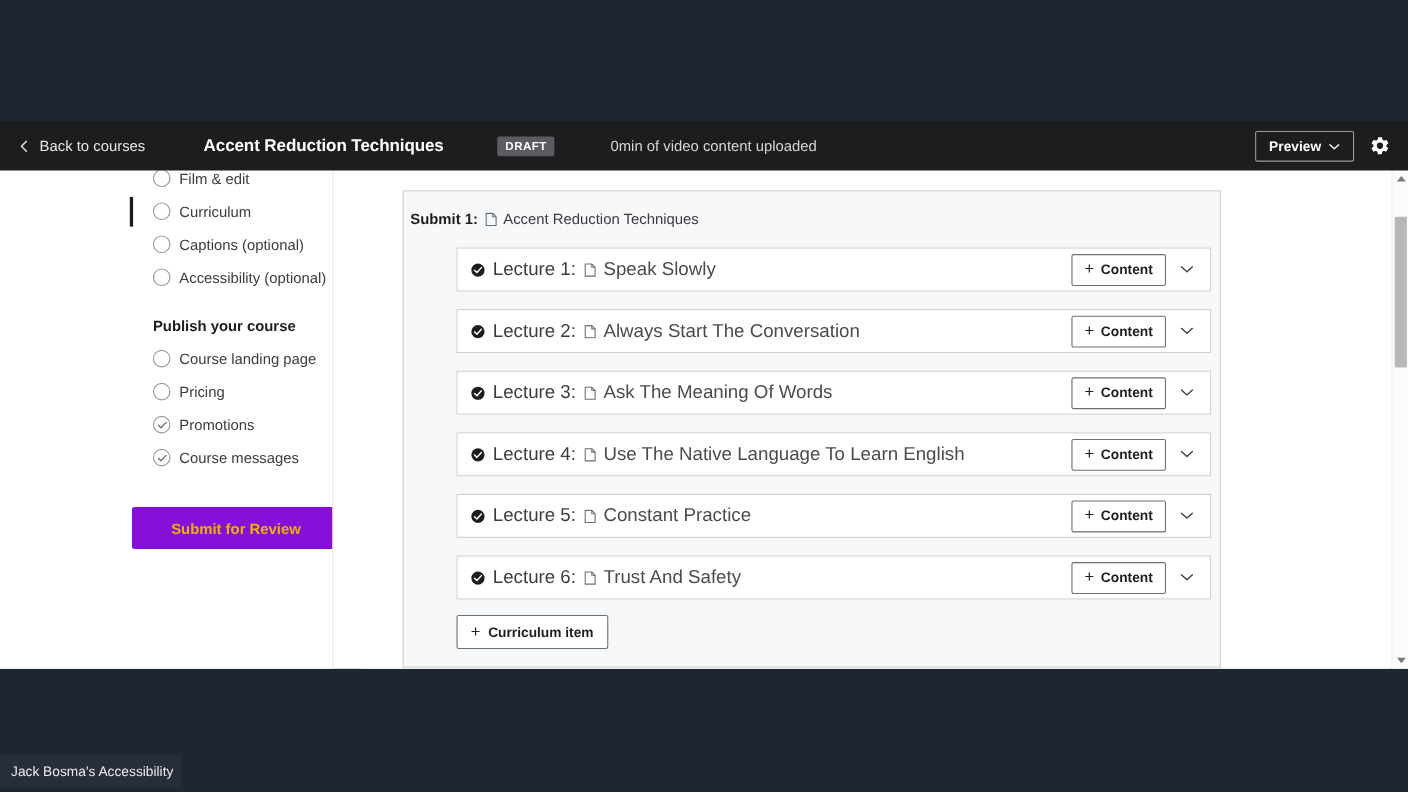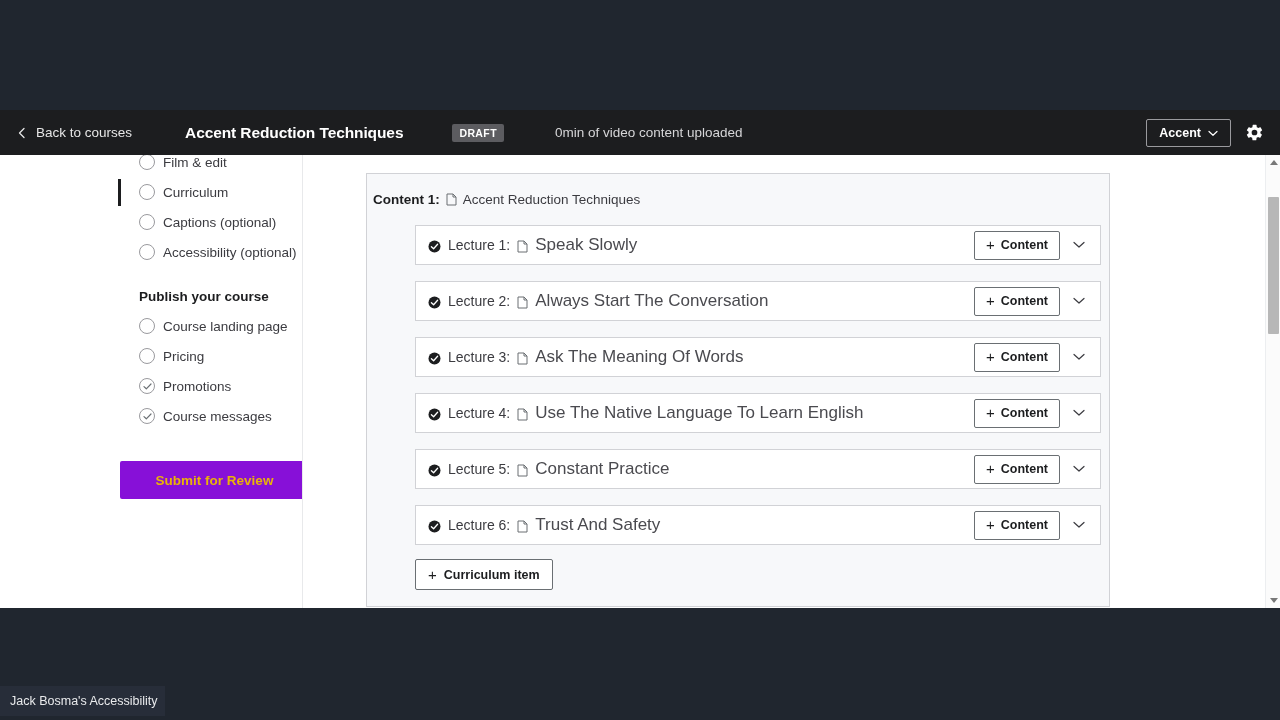--- a/index.html
+++ b/index.html
@@ -94,21 +94,21 @@
     padding: 4px 0 18px 6px; font-size: 13.5px; color: #3b3b40;
   }
   .section-head .strong { font-weight: bold; color: #1c1d1f; }
   .lecture-row {
     display: flex; align-items: center; height: 40px;
     margin: 0 8px 16px 48px; background: #ffffff;
     border: 1px solid #d1d2d6; padding: 0 8px 0 12px;
   }
   .lecture-row:last-of-type { margin-bottom: 14px; }
   .lec-left { display: flex; align-items: center; gap: 7px; }
-  .lec-num { font-size: 14px; color: #3b3b40; }
+  .lec-num { font-size: 17px; color: #3b3b40; }
   .lec-title { font-size: 17px; color: #4a4a4f; }
   .doc-icon { width: 11px; height: 13px; display: block; }
   .check-icon { width: 13px; height: 13px; display: block; }
   .lec-right { margin-left: auto; display: flex; align-items: center; gap: 6px; }
   .content-btn {
     display: flex; align-items: center; gap: 6px;
     border: 1px solid #6a6f73; background: #ffffff; color: #1c1d1f;
     font-size: 12.5px; font-weight: bold; font-family: "Liberation Sans", sans-serif;
     padding: 6px 11px; border-radius: 2px; cursor: pointer;
   }
@@ -166,21 +166,21 @@
       </div>
 
       <div class="course-title">Accent Reduction Techniques</div>
 
       <div class="draft-badge">DRAFT</div>
 
       <div class="upload-status">0min of video content uploaded</div>
 
       <div class="appbar-right">
         <button class="preview-btn">
-          <span>Accent</span>
+          <span>Preview</span>
           <span>
             <svg width="10" height="7" viewBox="0 0 10 7">
                 <path d="M1 1.5 L5 5.3 L9 1.5" fill="none" stroke="#ffffff" stroke-width="1.2" stroke-linecap="round" stroke-linejoin="round"></path>
               </svg>
           </span>
         </button>
         <span class="gear-icon">
           <svg width="19" height="19" viewBox="0 0 24 24" fill="#ffffff">
             <path d="M19.4 13a7.6 7.6 0 0 0 .06-1 7.6 7.6 0 0 0-.06-1l2.03-1.58a.5.5 0 0 0 .12-.62l-1.92-3.32a.5.5 0 0 0-.6-.22l-2.39.96a7.1 7.1 0 0 0-1.73-1l-.36-2.54a.5.5 0 0 0-.5-.42h-3.84a.5.5 0 0 0-.49.42l-.36 2.54a7.3 7.3 0 0 0-1.73 1l-2.39-.96a.5.5 0 0 0-.6.22L2.42 8.8a.5.5 0 0 0 .12.62L4.57 11a7.6 7.6 0 0 0 0 2l-2.03 1.58a.5.5 0 0 0-.12.62l1.92 3.32a.5.5 0 0 0 .6.22l2.39-.96c.5.39 1.1.72 1.73 1l.36 2.54a.5.5 0 0 0 .5.42h3.84a.5.5 0 0 0 .5-.42l.36-2.54a7.1 7.1 0 0 0 1.73-1l2.39.96a.5.5 0 0 0 .6-.22l1.92-3.32a.5.5 0 0 0-.12-.62L19.4 13zM12 15.6A3.6 3.6 0 1 1 15.6 12 3.6 3.6 0 0 1 12 15.6z"></path>
           </svg>
@@ -243,21 +243,21 @@
         </div>
 
         <button class="submit-btn">Submit for Review</button>
       </div>
     </div>
 
     <div id="main">
       <div id="section-card">
 
         <div class="section-head">
-          <span class="strong">Content 1:</span>
+          <span class="strong">Submit 1:</span>
           <span class="doc-icon">
             <svg width="11" height="13" viewBox="0 0 11 13">
                 <path d="M1 1h6l3 3v8H1z" fill="none" stroke="#6a6f73" stroke-width="1"></path>
                 <path d="M7 1v3h3" fill="none" stroke="#6a6f73" stroke-width="1"></path>
               </svg>
           </span>
           <span>Accent Reduction Techniques</span>
         </div>
 
         <div class="lecture-row">

